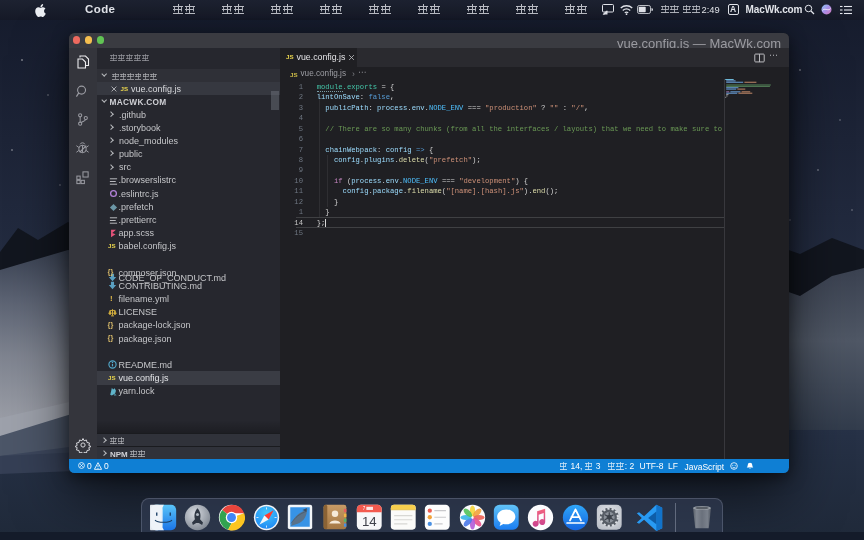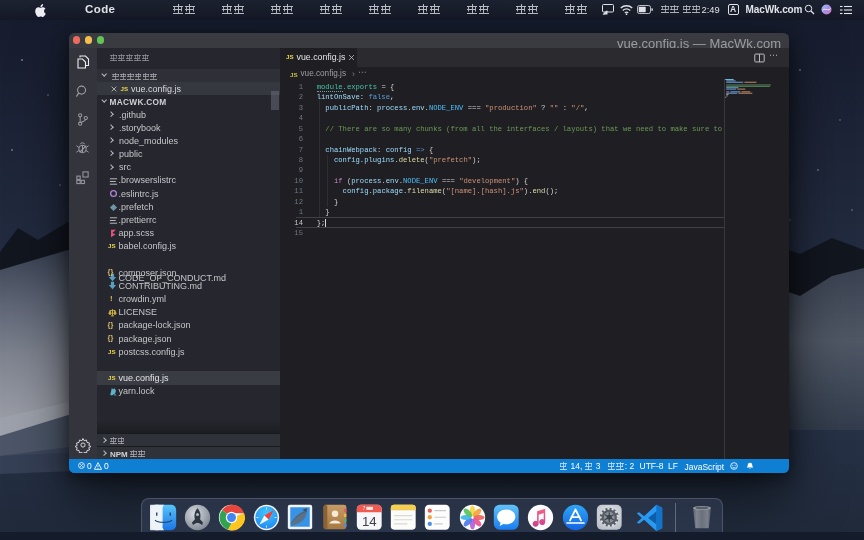--- a/index.html
+++ b/index.html
@@ -284,21 +284,21 @@
           <span class="nm" style="left:21.5px">composer.json</span>
         </div>
   <div class="srow" style="top:231.6px;text-decoration:underline;">
           <svg class="fic" style="left:11px;top:2.4px" width="9" height="9" viewBox="0 0 11 11">
             <path d="M3.6 1 h3.8 v4 H10 L5.5 10 1 5 h2.6z" fill="#5a9fc0"></path>
           </svg>
           <span class="nm" style="left:21.5px">CONTRIBUTING.md</span>
         </div>
   <div class="srow" style="top:244.8px;">
           <span class="fic" style="left:13px;top:1.4px;color:#ddb64b;font-size:8px;font-weight:bold">!</span>
-          <span class="nm" style="left:21.5px">crowdin.yml</span>
+          <span class="nm" style="left:21.5px">filename.yml</span>
         </div>
   <div class="srow" style="top:258.0px;">
           <svg class="fic" style="left:11px;top:2.2px" width="9" height="9" viewBox="0 0 11 11">
             <g stroke="#d4af3d" fill="#d4af3d">
               <path d="M5.5 1.5 v7.5" stroke-width="1.2"></path>
               <path d="M2.2 3 h6.6" stroke-width="1.1"></path>
               <path d="M1 6.8 a1.6 1.6 0 0 0 3 0 l-1.5 -3.6 z"></path>
               <path d="M7 6.8 a1.6 1.6 0 0 0 3 0 l-1.5 -3.6 z"></path>
               <path d="M3.8 9.6 h3.4" stroke-width="1.3"></path>
             </g>
@@ -306,23 +306,27 @@
           <span class="nm" style="left:21.5px">LICENSE</span>
         </div>
   <div class="srow" style="top:271.2px;">
           <span class="fic" style="left:10.5px;top:1.2px;color:#d7ba6a;font-size:7.4px;font-weight:bold">{}</span>
           <span class="nm" style="left:21.5px">package-lock.json</span>
         </div>
   <div class="srow" style="top:284.4px;">
           <span class="fic" style="left:10.5px;top:1.2px;color:#d7ba6a;font-size:7.4px;font-weight:bold">{}</span>
           <span class="nm" style="left:21.5px">package.json</span>
         </div>
-  <div class="srow" style="top:297.5px;">
-          <span class="jsbadge" style="left:11px;top:2.6px">JS</span>
-          <span class="nm" style="left:21.5px">postcss.config.js</span>
+  <div class="srow" style="top:310.7px;">
+          <svg class="fic" style="left:11px;top:2.2px" width="9" height="9" viewBox="0 0 11 11">
+            <circle cx="5.5" cy="5.5" r="4.4" fill="none" stroke="#52a7c9" stroke-width="1.4"></circle>
+            <path d="M5.5 4.8 v3" stroke="#52a7c9" stroke-width="1.5"></path>
+            <circle cx="5.5" cy="3" r=".9" fill="#52a7c9"></circle>
+          </svg>
+          <span class="nm" style="left:21.5px">README.md</span>
         </div>
   <div class="srow" style="top:323.9px; background:#3a3c44;color:#e2e3e6;">
           <span class="jsbadge" style="left:11px;top:2.6px">JS</span>
           <span class="nm" style="left:21.5px">vue.config.js</span>
         </div>
   <div class="srow" style="top:337.1px;">
           <svg class="fic" style="left:11.5px;top:2.2px" width="8" height="9" viewBox="0 0 10 11">
             <path d="M3 1 l1.5 2 2 -1.5 1.5 3 -1 3.5 -4 2.5 -2 -1 1 -4z" fill="#5fb3c9"></path>
             <path d="M6.5 8.5 l2.5 1.5 -3.5 .5z" fill="#5fb3c9"></path>
           </svg>

